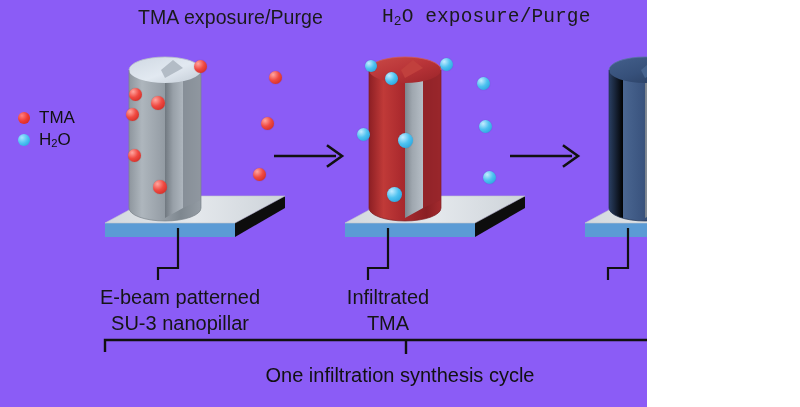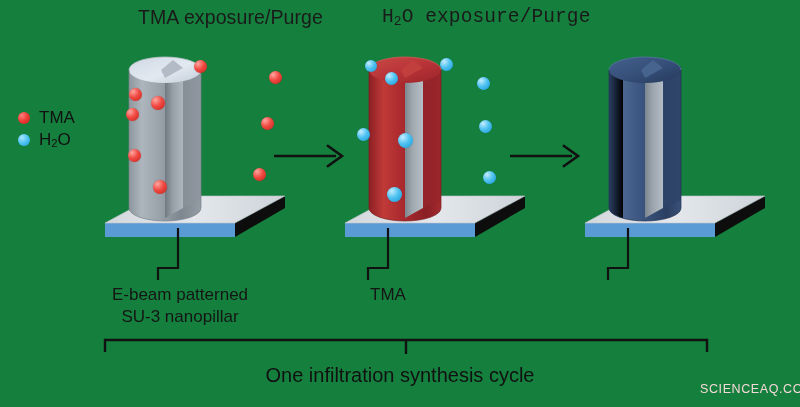--- a/index.html
+++ b/index.html
@@ -6,23 +6,23 @@
   html, body {
     margin: 0;
     padding: 0;
     background: #ffffff;
   }
   body {
     font-family: "Liberation Sans", sans-serif;
   }
   #stage {
     position: relative;
-    width: 800px;
+    width: 647px;
     height: 407px;
-    background: #15803d;
+    background: #8b5cf6;
     overflow: hidden;
   }
   .abs { position: absolute; }
 
   
   .panel-title {
     font-size: 19.5px;
     color: #1a1a1a;
     white-space: nowrap;
     letter-spacing: 0.1px;
@@ -76,21 +76,21 @@
   }
 
   
   .arrow-svg { overflow: visible; }
 
   
   .line-svg { overflow: visible; }
 
   
   .caption {
-    font-size: 17px;
+    font-size: 20px;
     color: #151515;
     text-align: center;
     line-height: 1.32;
     white-space: nowrap;
   }
   .caption sub {
     font-size: 0.68em;
     vertical-align: -0.24em;
   }
   .cycle-caption {
@@ -299,20 +299,21 @@
 
     <polyline points="528,0 528,40 508,40 508,52" fill="none" stroke="#111" stroke-width="2.2"></polyline>
   </svg>
 
   <div class="abs caption" style="left:40px; top:284px; width:280px;">
     <div>E-beam patterned</div>
     <div>SU-3 nanopillar</div>
   </div>
 
   <div class="abs caption" style="left:308px; top:284px; width:160px;">
+    <div>Infiltrated</div>
     <div>TMA</div>
   </div>
 
   <div class="abs caption" style="left:528px; top:284px; width:250px;">
   </div>
 
   <svg class="abs line-svg" style="left:100px; top:338px;" width="620" height="26" viewBox="0 0 620 26">
     <polyline points="5,14 5,2 607,2 607,14" fill="none" stroke="#111" stroke-width="2.4" stroke-linejoin="miter"></polyline>
     <line x1="306" y1="2" x2="306" y2="16" stroke="#111" stroke-width="2.4"></line>
   </svg>

